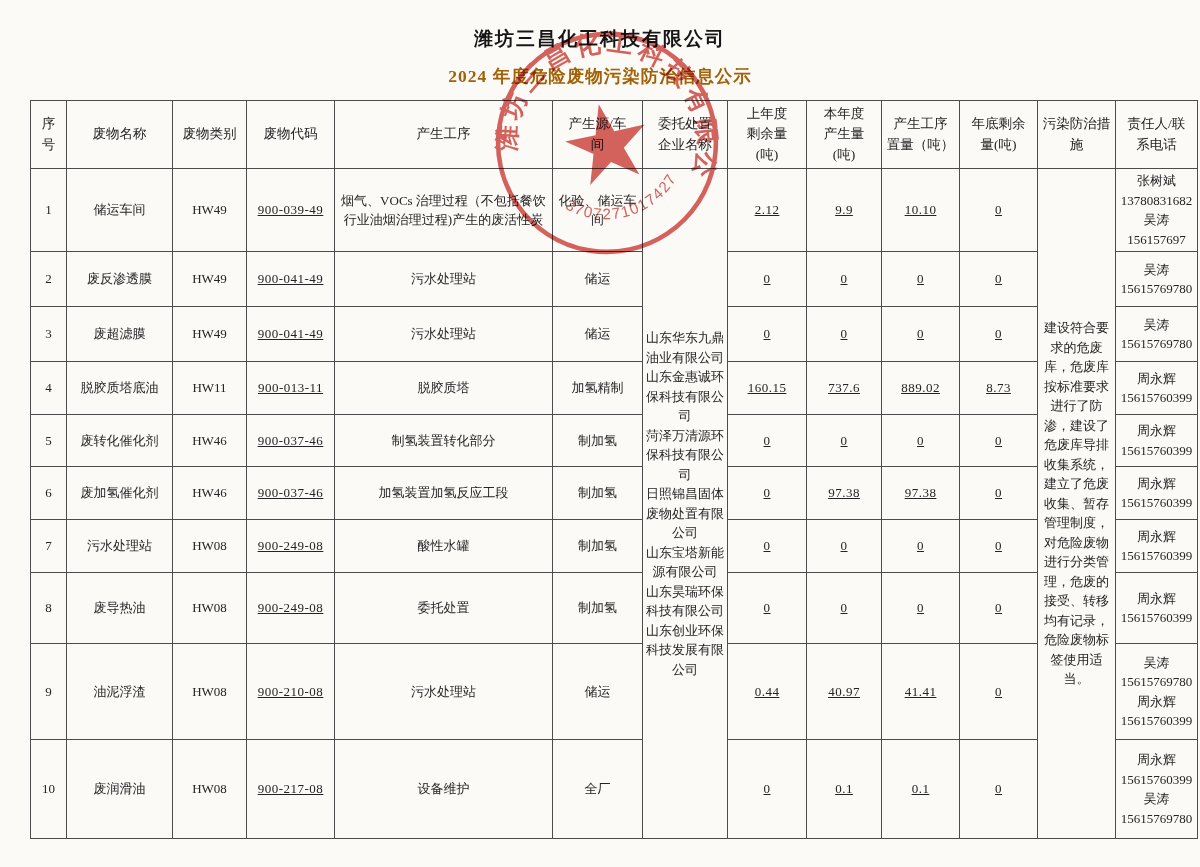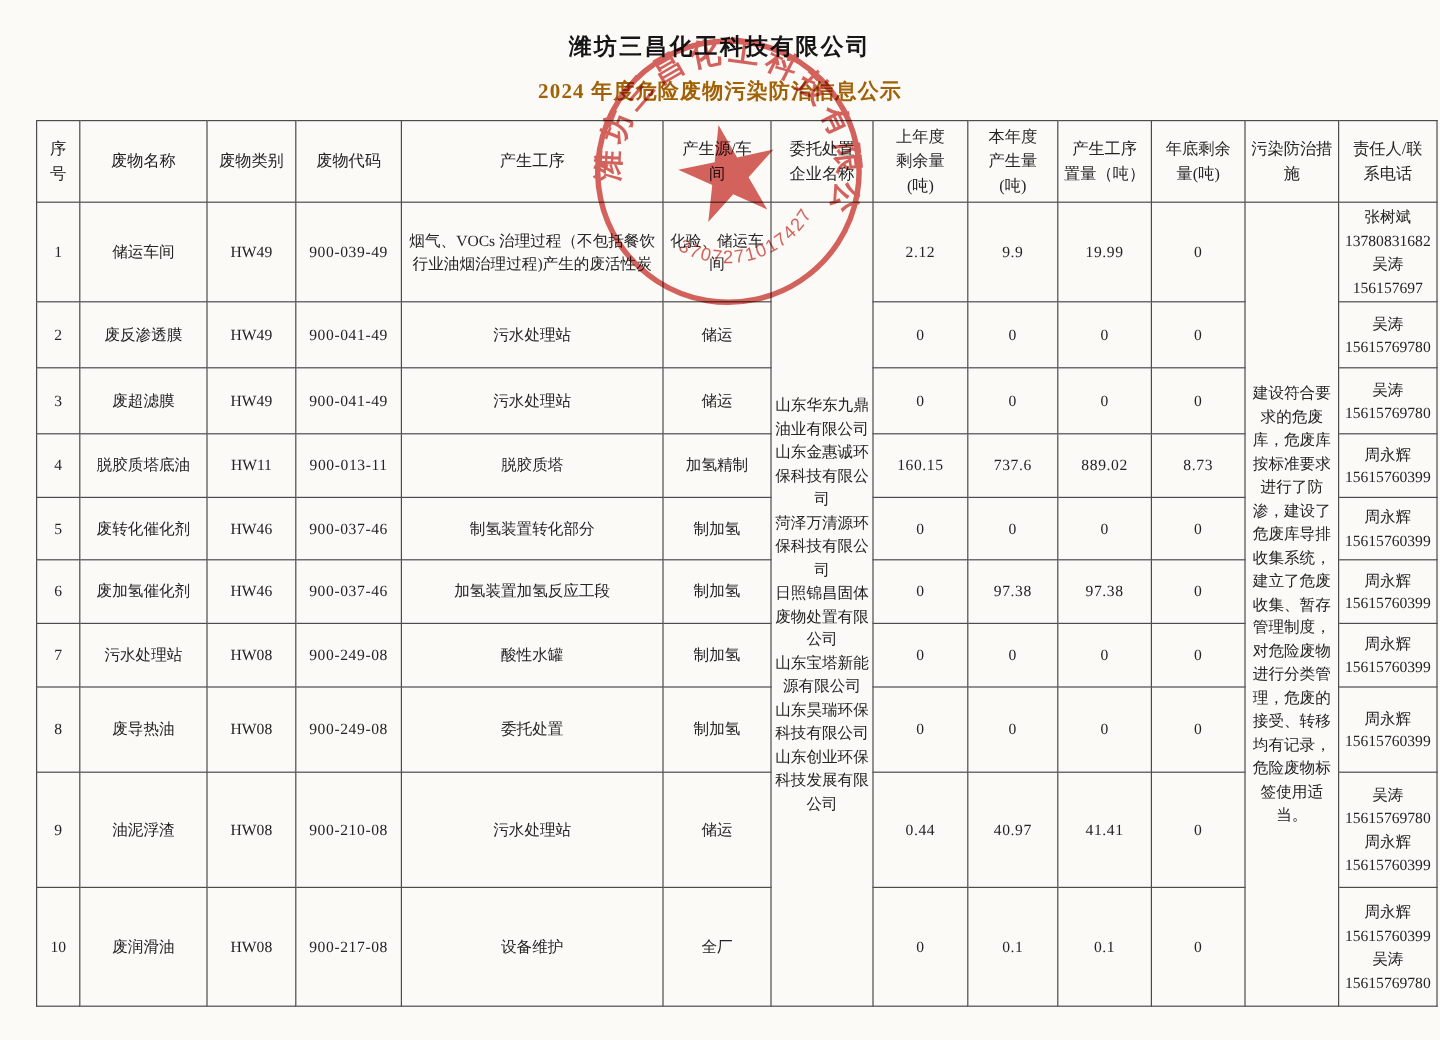--- a/index.html
+++ b/index.html
@@ -25,21 +25,21 @@
   }
   .main td,.main th{
     border:1px solid #4c4c4c;
     padding:2px 3px;
     text-align:center;vertical-align:middle;
     font-weight:normal;font-size:13px;line-height:1.5;
     color:#242424;
     overflow:hidden;
   }
   .main th{white-space:pre-line;font-size:13.5px;}
-  .num{font-size:13px;letter-spacing:.5px;}
+  .num{font-size:13px;letter-spacing:.5px;text-decoration:underline;}
   .contact{font-size:12.5px;word-break:break-all;line-height:1.55;white-space:pre-line;margin-left:40px;}
   .enterprises{word-break:break-all;white-space:pre-line;line-height:1.55;font-size:13px;padding:2px 4px;margin-left:26px;}
   .measures{text-align:justify;word-break:break-all;line-height:1.75;font-size:13px;padding:4px 5px;}
   .stamp{
     position:absolute;left:492px;top:28px;
     transform:rotate(-12deg);
     opacity:.82;mix-blend-mode:multiply;
     pointer-events:none;
   }
 </style>
@@ -101,21 +101,21 @@
     <td>化验、储运车间</td>
     <td class="enterprises" rowspan="10">山东华东九鼎油业有限公司
 山东金惠诚环保科技有限公司
 菏泽万清源环保科技有限公司
 日照锦昌固体废物处置有限公司
 山东宝塔新能源有限公司
 山东昊瑞环保科技有限公司
 山东创业环保科技发展有限公司</td>
     <td class="num">2.12</td>
     <td class="num">9.9</td>
-    <td class="num">19.99</td>
+    <td class="num">10.10</td>
     <td class="num">0</td>
     <td class="measures" rowspan="10">建设符合要求的危废库，危废库按标准要求进行了防渗，建设了危废库导排收集系统，建立了危废收集、暂存管理制度，对危险废物进行分类管理，危废的接受、转移均有记录，危险废物标签使用适当。</td>
     <td class="contact">张树斌
 13780831682
 吴涛
 156157697</td>
   </tr>
   <tr style="height:55px">
     <td>2</td>
     <td>废反渗透膜</td>

